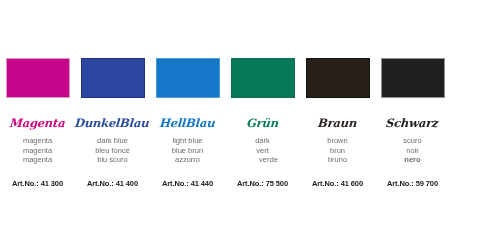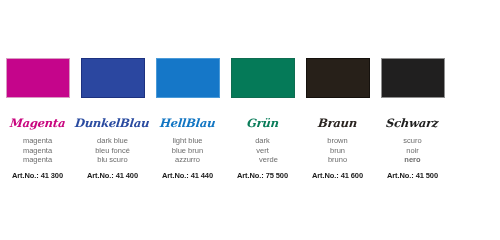--- a/index.html
+++ b/index.html
@@ -82,21 +82,21 @@
     font-family: "Liberation Sans", sans-serif;
     font-size: 7.5px;
     line-height: 9.5px;
     color: #6d6d6d;
     white-space: nowrap;
     text-align: center;
   }
 
   
   .artno {
-    margin-top: 6px;
+    margin-top: 14px;
     font-family: "Liberation Sans", sans-serif;
     font-size: 7.5px;
     font-weight: bold;
     color: #1a1a1a;
     white-space: nowrap;
     letter-spacing: -0.1px;
     text-align: center;
   }
   .artno .artno-label { }
   .artno .artno-value { }
@@ -169,16 +169,16 @@
       <div class="column">
         <div class="swatch-wrap">
           <div class="swatch" style="background: rgb(32, 31, 31); border-color: rgb(143, 143, 143);"></div>
         </div>
         <div class="name-script" style="color: rgb(31, 31, 31);">Schwarz</div>
         <div class="translations">
           <div class="translation" style="color: rgb(109, 109, 109);">scuro</div>
           <div class="translation" style="color: rgb(109, 109, 109);">noir</div>
           <div class="translation" style="color: rgb(109, 109, 109); font-weight: bold;">nero</div>
         </div>
-        <div class="artno" style="color: rgb(26, 26, 26);"><span class="artno-label">Art.No.:</span> <span class="artno-value">41 500</span></div>
+        <div class="artno" style="color: rgb(26, 26, 26);"><span class="artno-label">Art.No.:</span> <span class="artno-value">59 700</span></div>
       </div>
     </div>
 </div>
 
 </body></html>

